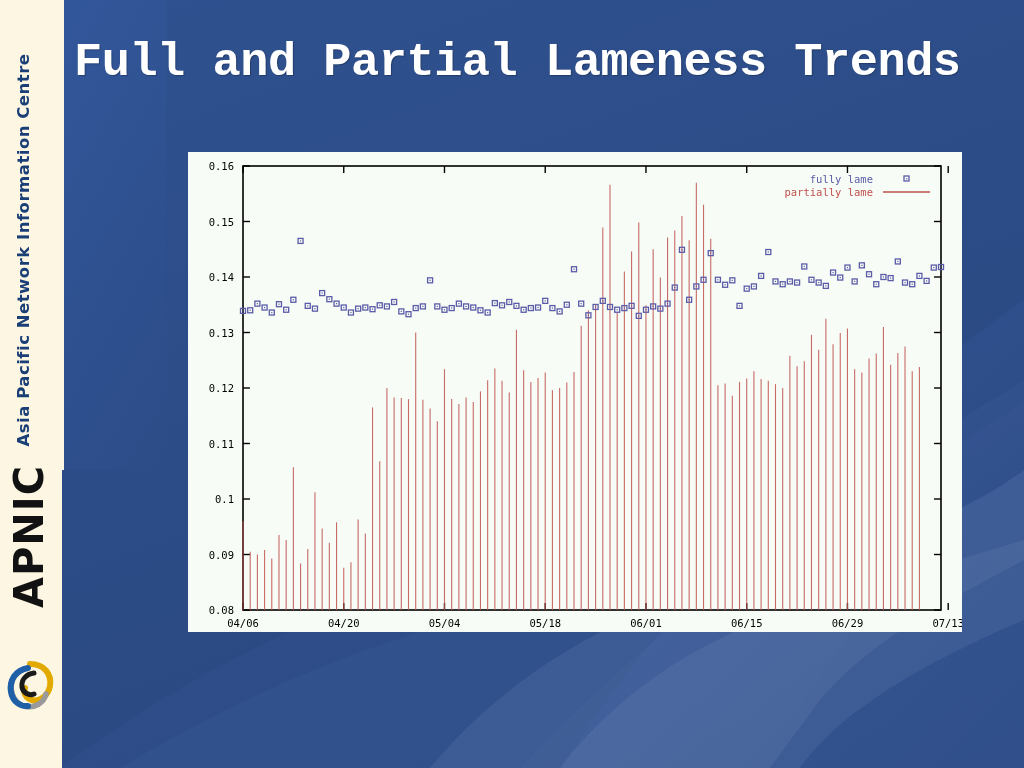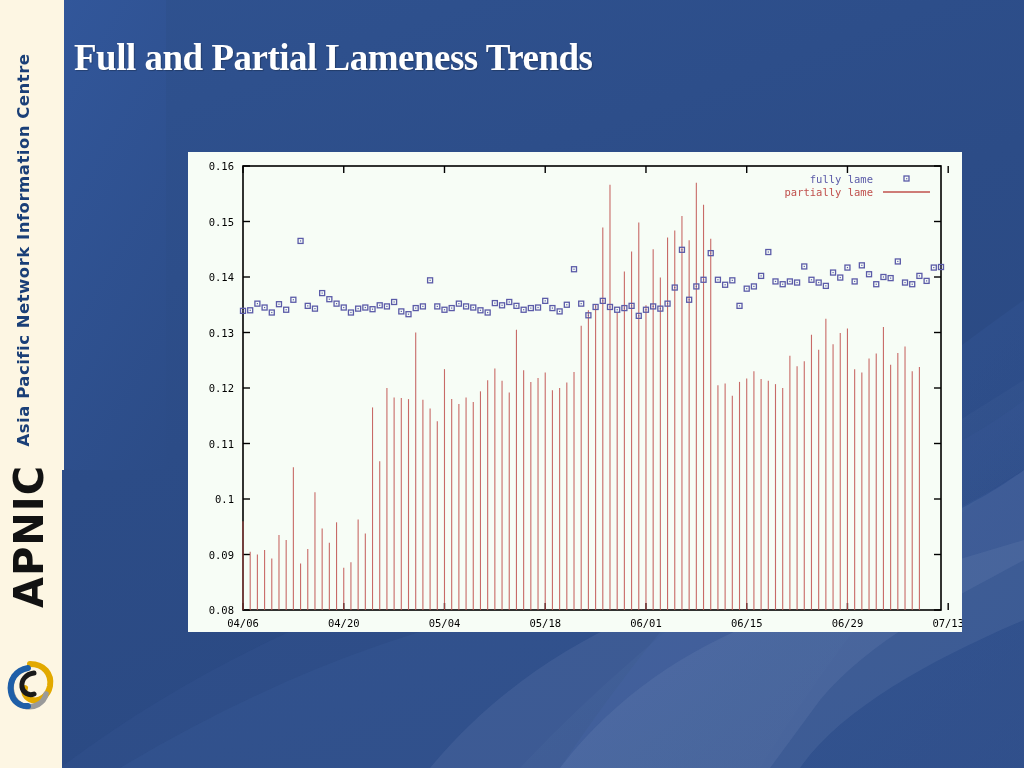--- a/index.html
+++ b/index.html
@@ -41,22 +41,22 @@
     transform:rotate(-90deg);
     font-family:"DejaVu Sans", sans-serif;
     font-size:40px;font-weight:700;letter-spacing:1px;
     color:#121212;white-space:nowrap;text-align:left;
     z-index:7;
   }
   #brand-logo{position:absolute;left:4px;top:660px;width:52px;height:52px;z-index:7;}
   
   #title{
     position:absolute;left:74px;top:36px;
-    font-family:Liberation Serif, serif;
-    font-size:37px;font-weight:bold;color:#ffffff;
+    font-family:Liberation Mono, monospace;
+    font-size:47px;font-weight:bold;color:#ffffff;
     letter-spacing:-0.5px;white-space:nowrap;z-index:8;
     text-shadow:1px 1px 1px rgba(0,0,0,.25);
   }
   
   #chart-panel{
     position:absolute;left:188px;top:152px;width:774px;height:480px;
     background:#ffffff;z-index:8;
   }
   #chart-svg{display:block;width:774px;height:480px;background:#f7fdf6;}
   .tick-lbl{

